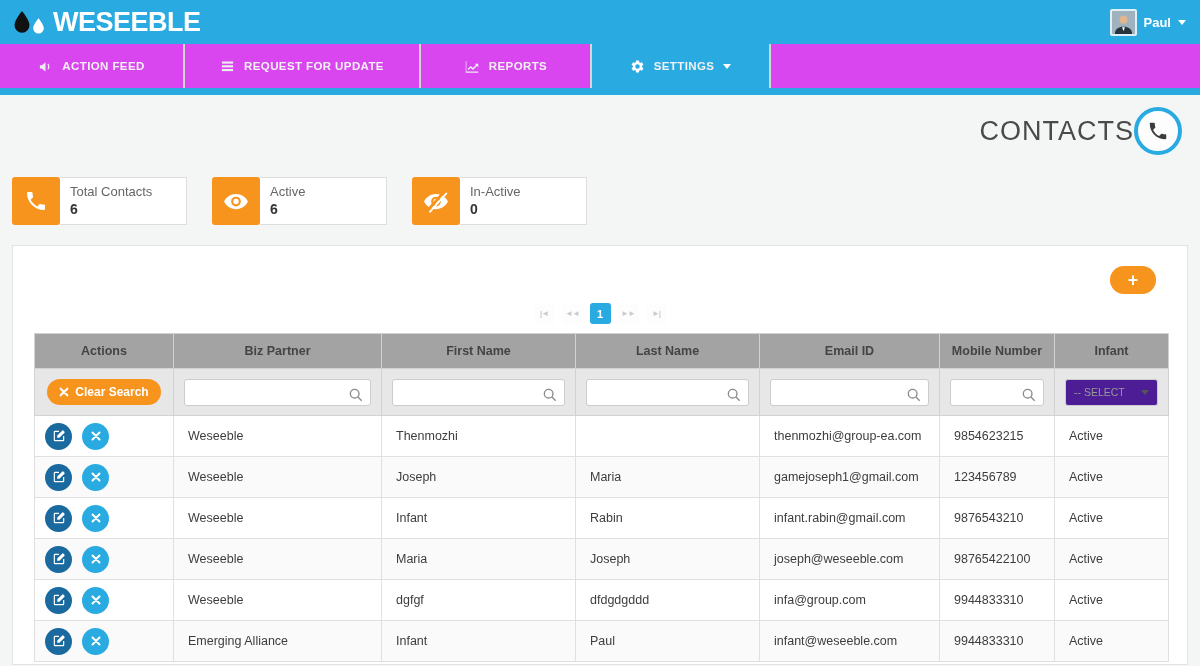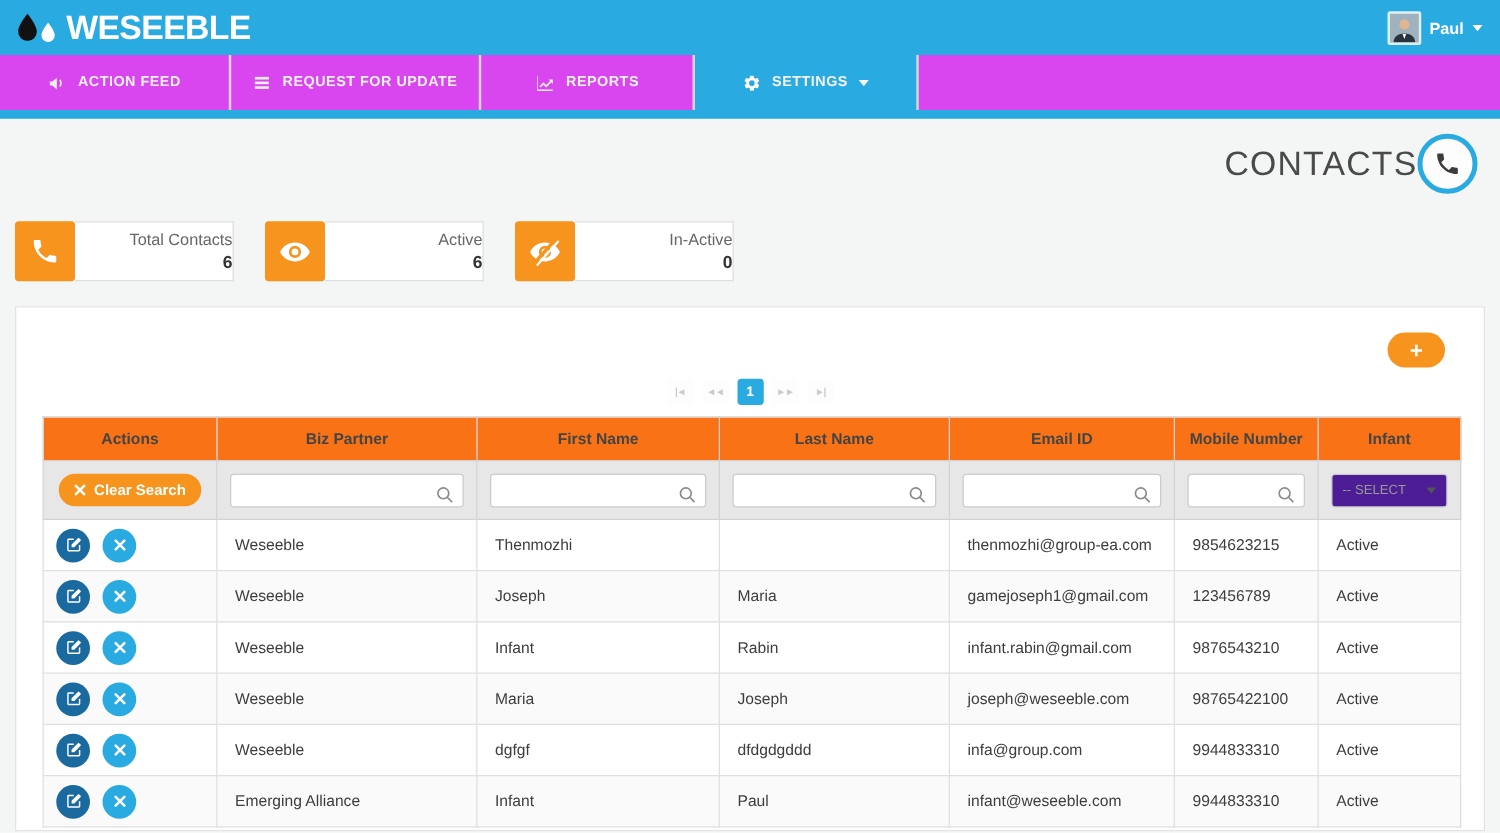--- a/index.html
+++ b/index.html
@@ -29,21 +29,21 @@
 
   
   .title-row { display:flex; align-items:center; justify-content:flex-end; 
                padding:12px 18px 0 0; }
   .page-title { font-size:27px; color:#4a4a4a; font-weight:normal; letter-spacing:1px; }
   .phone-circle { width:48px; height:48px; border-radius:50%; border:4px solid #29ABE2;
                   background:#fdfdfd; display:flex; align-items:center; justify-content:center; }
 
   
   .stats-row { display:flex; gap:25px; padding:22px 0 0 12px; }
-  .stat-card { display:flex; width:175px; height:48px;text-align:right; }
+  .stat-card { display:flex; width:175px; height:48px; }
   .stat-icon { width:48px; height:48px; background:#F7941E; border-radius:3px;
                display:flex; align-items:center; justify-content:center; flex:none; }
   .stat-body { flex:1; background:#fff; border:1px solid #ddd; border-left:none;
                padding:6px 0 0 10px; }
   .stat-label { font-size:13px; color:#666; }
   .stat-value { font-size:14px; color:#333; font-weight:bold; margin-top:2px; }
 
   
   .panel { margin:20px 12px 0 12px; background:#fff; border:1px solid #e3e3e3;
            padding:10px 21px 0 21px; min-height:420px; }
@@ -51,21 +51,21 @@
   .add-btn { background:#F7941E; color:#fff; border:none; border-radius:14px;
              width:46px; height:28px; font-size:18px; font-weight:bold; cursor:pointer; line-height:1; }
   .pagination { display:flex; justify-content:center; align-items:center; gap:7px; padding:9px 0; }
   .pg { min-width:21px; height:21px; border-radius:3px; display:flex; align-items:center;
         justify-content:center; font-size:8px; font-weight:bold; color:#c9ccce;
         background:#fdfdfd; letter-spacing:-1px; cursor:pointer; padding:0 3px; }
   .pg.current { background:#29ABE2; color:#fff; font-size:11px; letter-spacing:0; cursor:default; }
 
   
   table { border-collapse:collapse; width:1134px; table-layout:fixed; }
-  thead th { background:#f97316; border:1px solid #d2d2d2; height:35px; font-size:12.5px;
+  thead th { background:#a3a3a3; border:1px solid #d2d2d2; height:35px; font-size:12.5px;
              color:#444; font-weight:bold; text-align:center; }
   tr.search-row td { background:#e7e7e7; border:1px solid #d2d2d2; height:47px; padding:0 10px; }
   .search-wrap { position:relative; }
   .search-input { width:100%; height:27px; border:1px solid #ccc; border-radius:3px;
                   padding:0 26px 0 8px; font-size:12px; color:#333; background:#fff; }
   .search-glass { position:absolute; right:7px; top:5px; }
   .clear-btn { background:#F7941E; border:none; color:#fff; font-size:12px; font-weight:bold;
                height:26px; padding:0 12px; border-radius:13px; cursor:pointer;
                display:flex; align-items:center; gap:6px; margin:0 auto; }
   .select-box { height:27px; background:#4c1d95; border:1px solid #ccc; border-radius:3px;
@@ -114,21 +114,21 @@
 <div class="nav">
   <div class="nav-tab" style="width:185px">
     <span class="ticon">
       <svg width="15" height="15" viewBox="0 0 24 24">
           <path d="M3 10v5h3l6 5V5L6 10H3z" fill="#eee"></path>
           <path d="M15 8.5c1.6 1.8 1.6 5.2 0 7l1.5 1.4c2.4-2.6 2.4-7.2 0-9.8L15 8.5z" fill="#eee"></path>
         </svg>
     </span>
     <span>ACTION FEED</span>
   </div>
-  <div class="nav-tab" style="width:200px">
+  <div class="nav-tab" style="width:236px">
     <span class="ticon">
       <svg width="15" height="15" viewBox="0 0 24 24">
           <rect x="3" y="4" width="18" height="3.4" fill="#eee"></rect>
           <rect x="3" y="10" width="18" height="3.4" fill="#eee"></rect>
           <rect x="3" y="16" width="18" height="3.4" fill="#eee"></rect>
         </svg>
     </span>
     <span>REQUEST FOR UPDATE</span>
   </div>
   <div class="nav-tab" style="width:171px">

